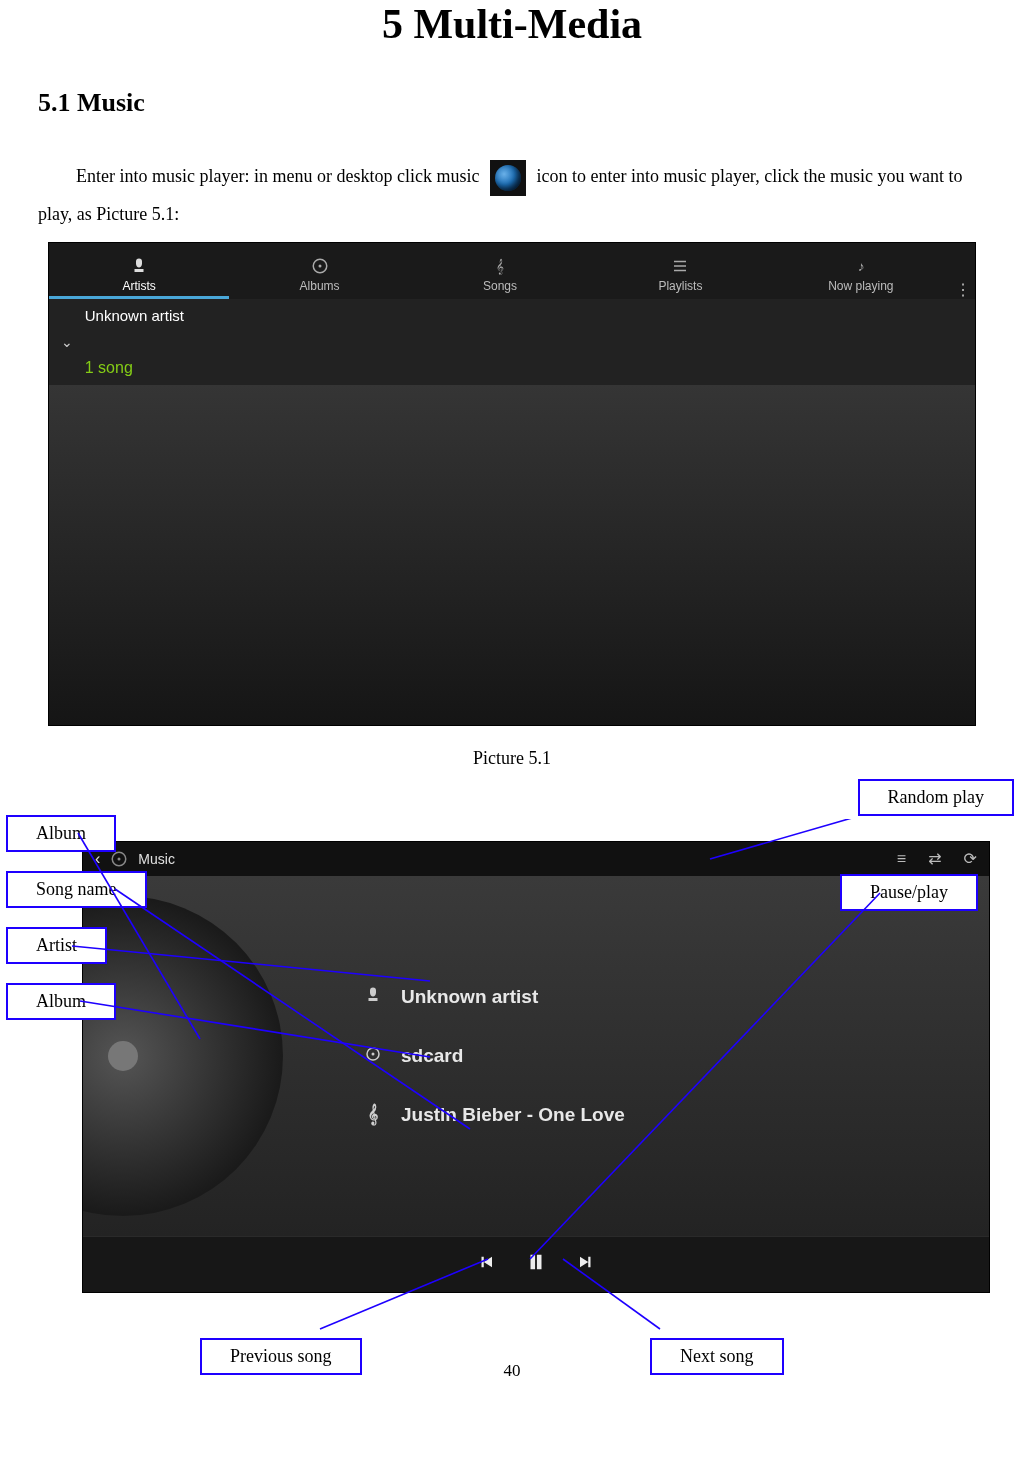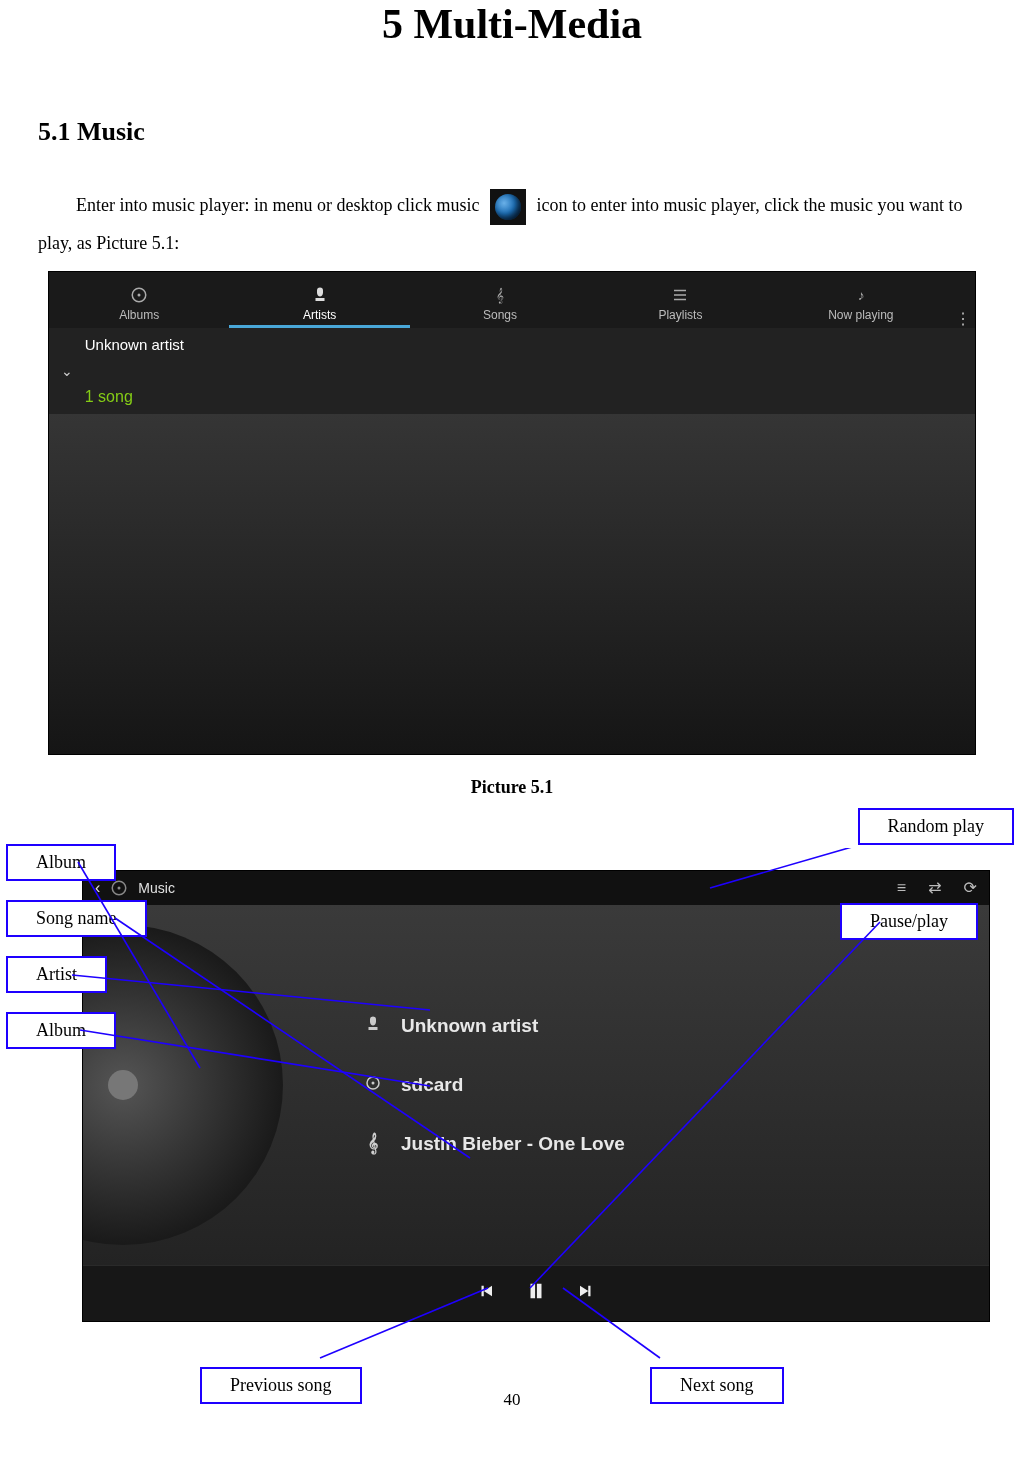--- a/index.html
+++ b/index.html
@@ -16,21 +16,20 @@
       text-align: center;
       font-size: 42px;
       font-weight: bold;
       padding-top: 0;
       padding-bottom: 40px;
     }
     .section-title {
       font-size: 26px;
       font-weight: bold;
       padding: 0 38px 40px 38px;
-      margin-top: 29px;
     }
     .paragraph {
       padding: 0 38px;
       font-size: 18px;
       line-height: 2.0;
     }
     .paragraph .indent { display: inline-block; width: 38px; }
     .music-icon {
       display: inline-block;
       width: 36px;
@@ -104,21 +103,21 @@
     }
     .artist-row .chev { font-size: 14px; color: #ccc; }
     .artist-row .aname { font-size: 15px; }
     .artist-row .asub { font-size: 16px; color: #84cc16; margin-top: 35px; }
     .filler {
       height: 340px;
       background: linear-gradient(180deg, #353535 0%, #222 60%, #151515 100%);
     }
     .caption {
       text-align: center;
-      font-weight: bold;
+      font-weight: normal;
       font-size: 18px;
       padding: 16px 0 10px 0;
     }
     
     .fig2wrap {
       position: relative;
       margin-top: 40px;
       height: 520px;
     }
     .fig52 {
@@ -270,36 +269,36 @@
 <h2 class="section-title">5.1 Music</h2>
 
 <p class="paragraph">
   <span class="indent"></span><span>Enter into music player: in menu or desktop click music</span>
   <span class="music-icon"></span>
   <span>icon to enter into music player, click the music you want to play, as Picture 5.1:</span>
 </p>
 
 <div class="figure fig51">
   <div class="tabbar">
+    <div class="tab sel">
+      <span class="ticon">
+        <svg viewBox="0 0 24 24" width="18" height="18">
+            <path fill="#ddd" d="M12 14c2 0 4-2 4-5V6a4 4 0 0 0-8 0v3c0 3 2 5 4 5zm-6 2h12v4H6z"></path>
+          </svg>
+      </span>
+      <span>Artists</span>
+    </div>
     <div class="tab">
       <span class="ticon">
         <svg viewBox="0 0 24 24" width="18" height="18">
             <circle cx="12" cy="12" r="9" fill="none" stroke="#aaa" stroke-width="2"></circle>
             <circle cx="12" cy="12" r="2" fill="#aaa"></circle>
           </svg>
       </span>
       <span>Albums</span>
-    </div>
-    <div class="tab sel">
-      <span class="ticon">
-        <svg viewBox="0 0 24 24" width="18" height="18">
-            <path fill="#ddd" d="M12 14c2 0 4-2 4-5V6a4 4 0 0 0-8 0v3c0 3 2 5 4 5zm-6 2h12v4H6z"></path>
-          </svg>
-      </span>
-      <span>Artists</span>
     </div>
     <div class="tab">
       <span class="ticon">
         <svg viewBox="0 0 24 24" width="18" height="18">
             <text x="12" y="18" text-anchor="middle" font-size="18" fill="#aaa">𝄞</text>
           </svg>
       </span>
       <span>Songs</span>
     </div>
     <div class="tab">

